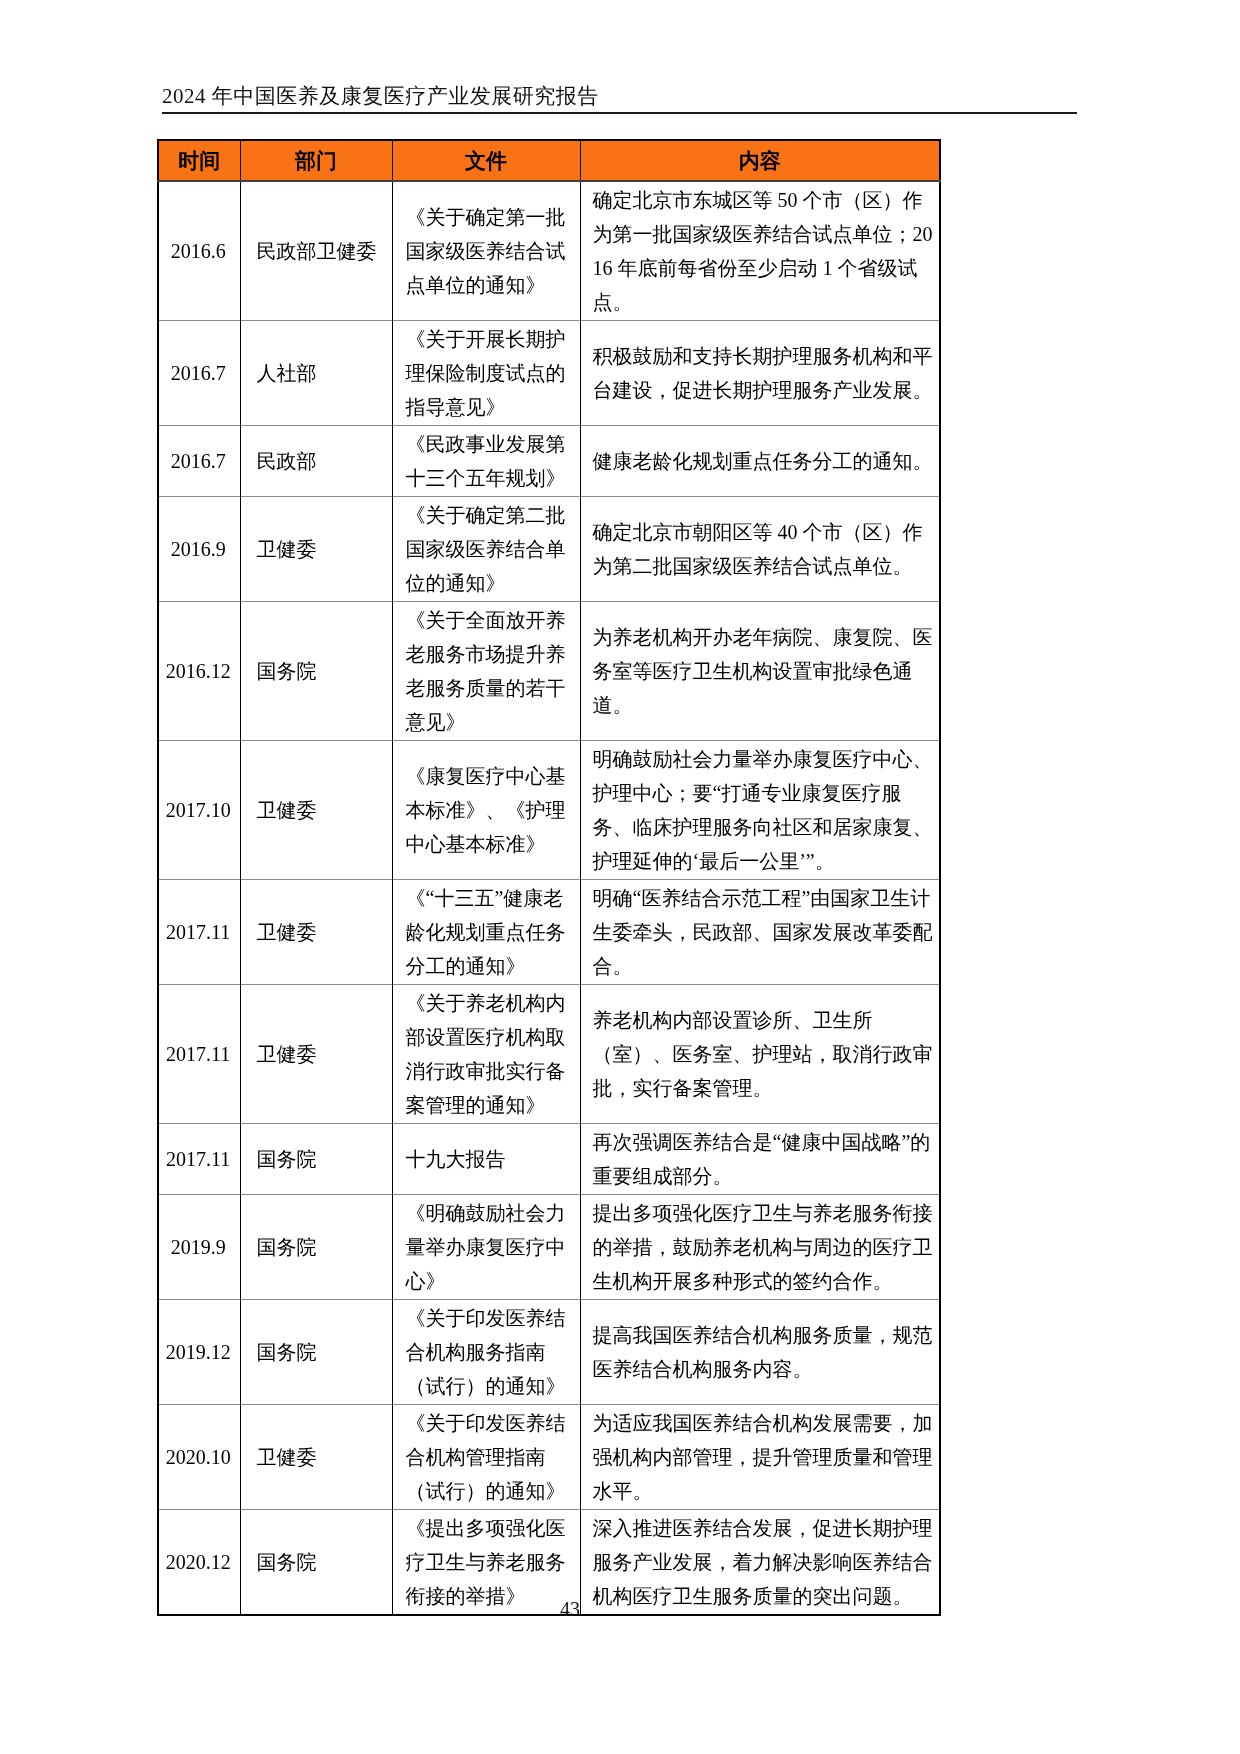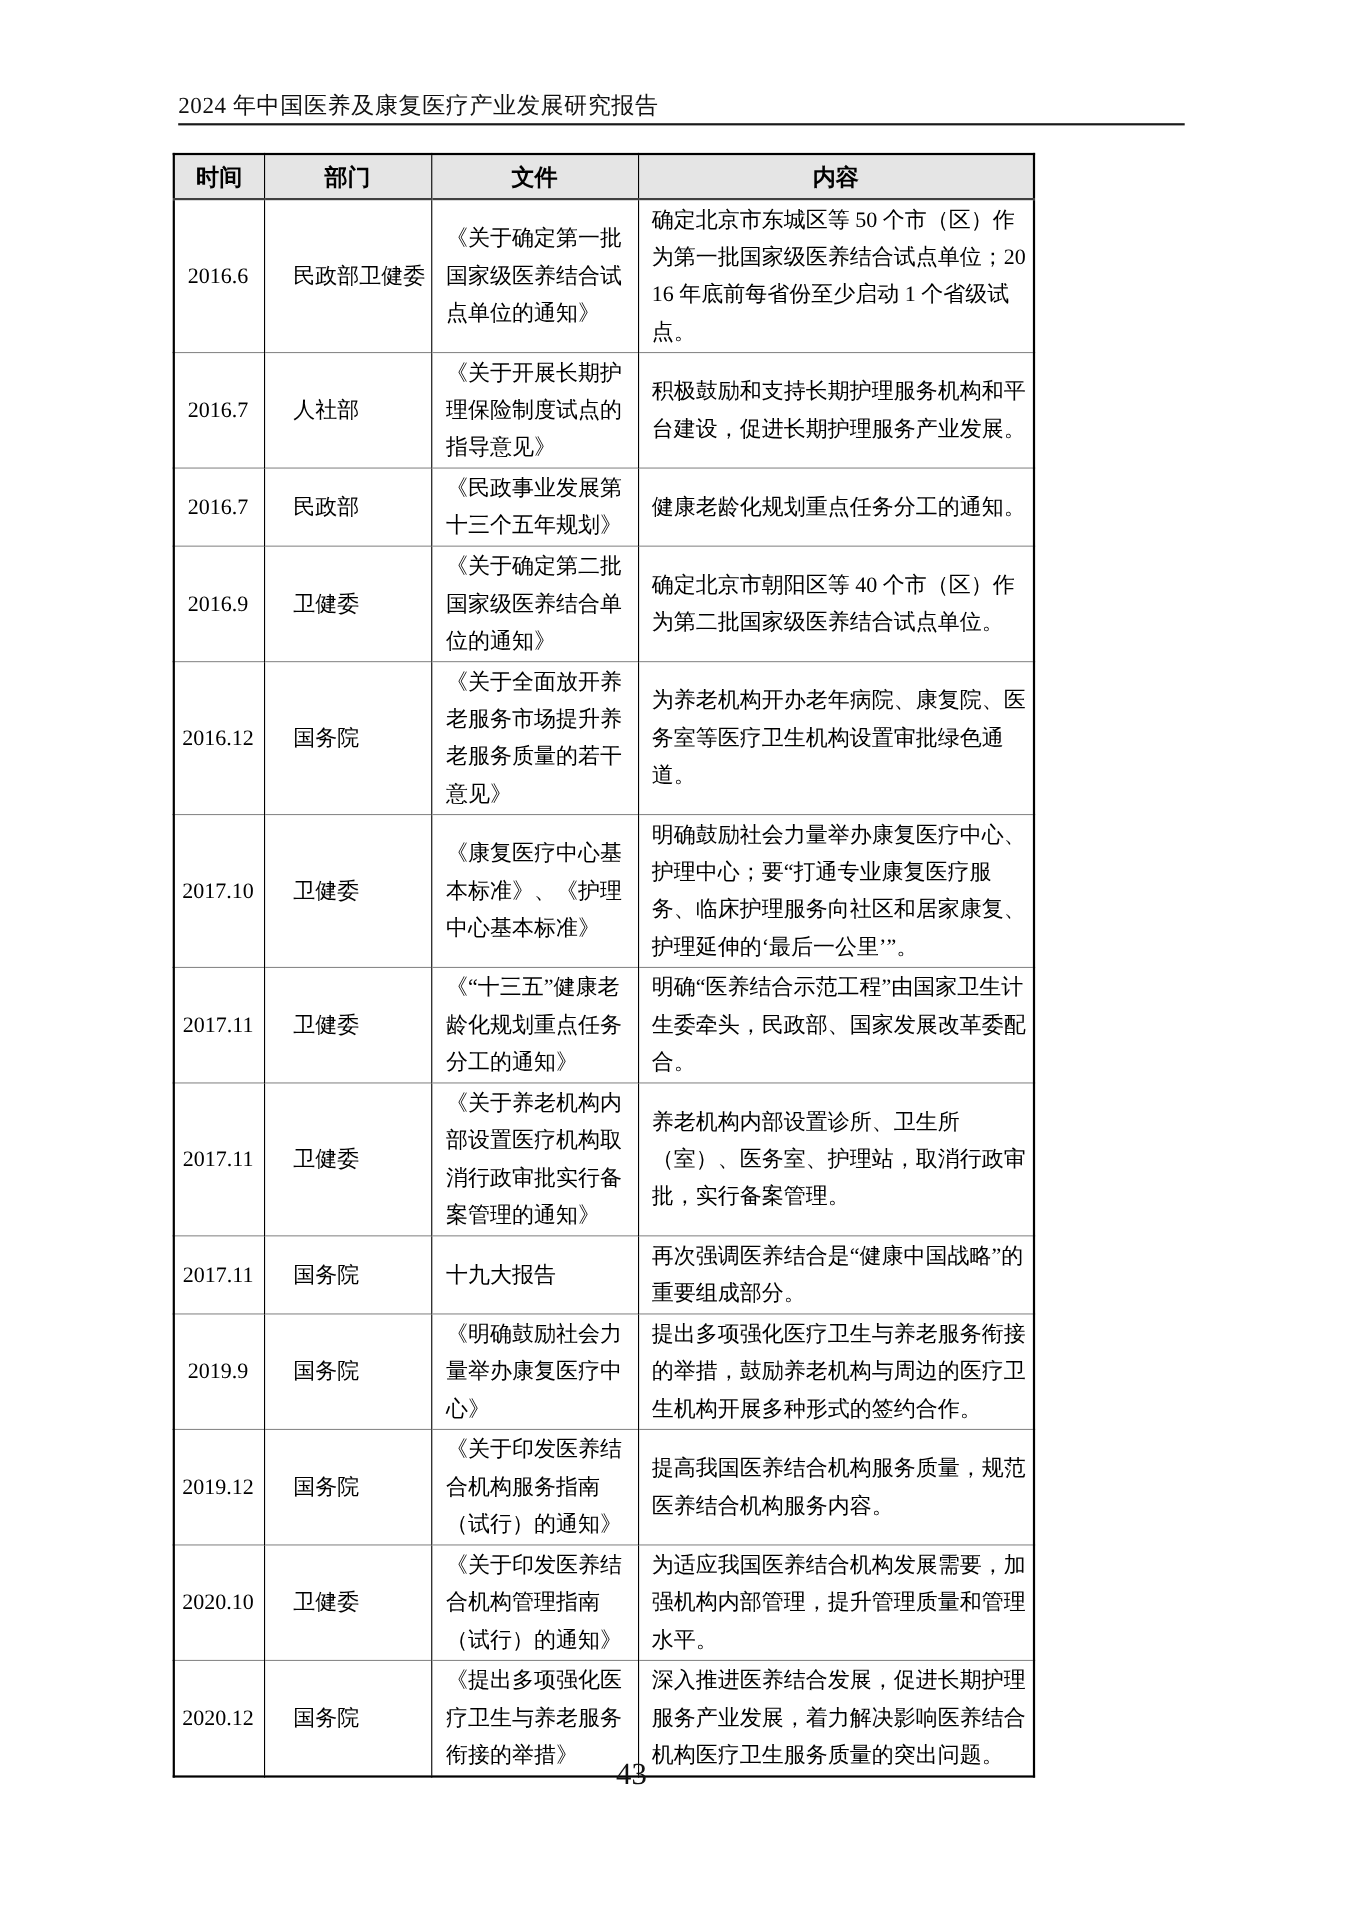--- a/index.html
+++ b/index.html
@@ -27,43 +27,43 @@
     width: 782px;
     border-collapse: collapse; table-layout: fixed;
     border: 2px solid #000000;
   }
   col.c-time { width: 82px; }
   col.c-dept { width: 152px; }
   col.c-doc  { width: 188px; }
   col.c-content { width: 360px; }
 
   th {
-    background: #e5e5e5;
+    background: #f97316;
     font-weight: bold; font-size: 21px;
     height: 39px; text-align: center; vertical-align: middle;
     border-left: 1px solid #000000;
     border-bottom: 2px solid #404040;
     padding: 0;
   }
   td {
     font-size: 20px; line-height: 34px;
     vertical-align: middle;
     border-left: 1px solid #000000;
     border-top: 1px solid #8a8a8a;
     padding: 1px 4px 1px 0;
     word-break: break-all;
   }
   td.col-time { text-align: center; padding-left: 2px; }
-  td.col-dept { padding-left: 26px; }
+  td.col-dept { padding-left: 16px; }
   td.col-doc  { padding-left: 13px; padding-right: 4px; }
   td.col-content { padding-left: 12px; padding-right: 6px; }
 
   .page-number {
     position: absolute; left: 560px; top: 1598px;
-    font-size: 28px; color: #111111;
+    font-size: 20px; color: #111111;
   }
 </style>
 </head>
 <body>
 
 <div class="page">
 
   <div class="doc-header">2024 年中国医养及康复医疗产业发展研究报告</div>
   <div class="header-rule"></div>
 

